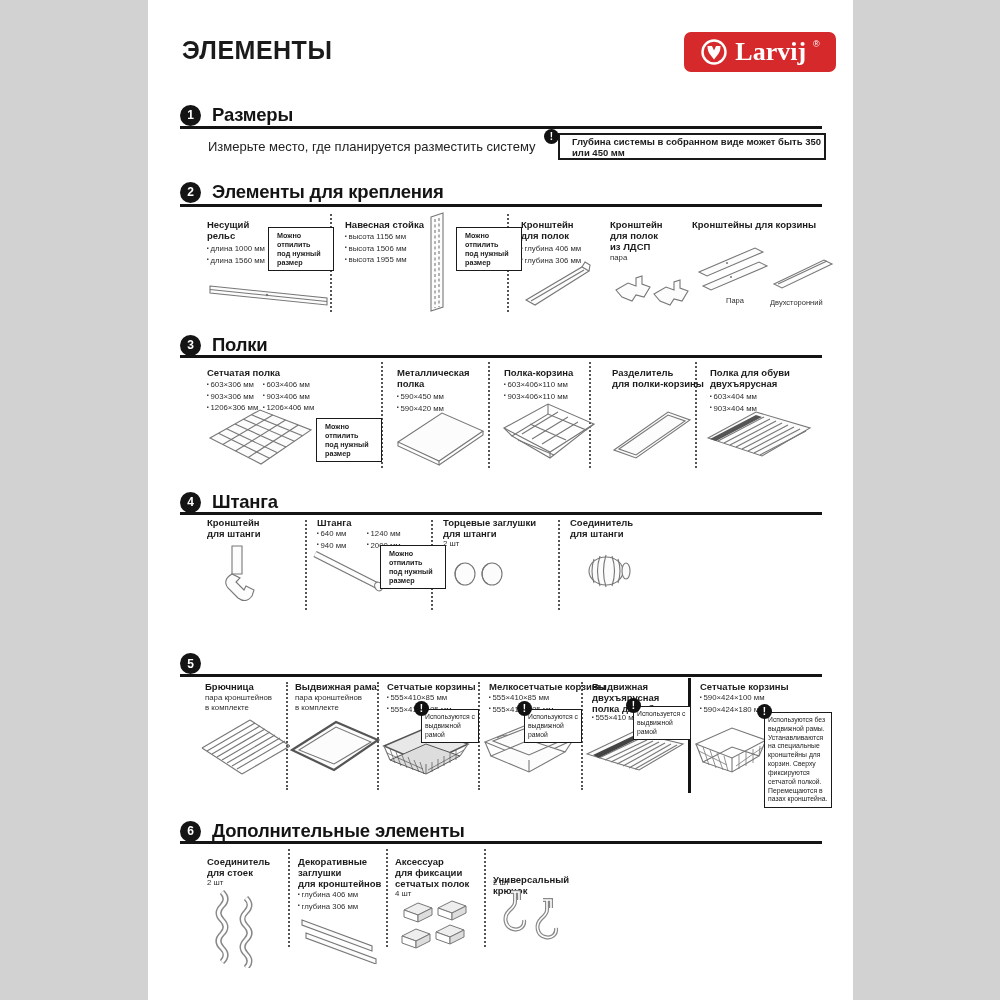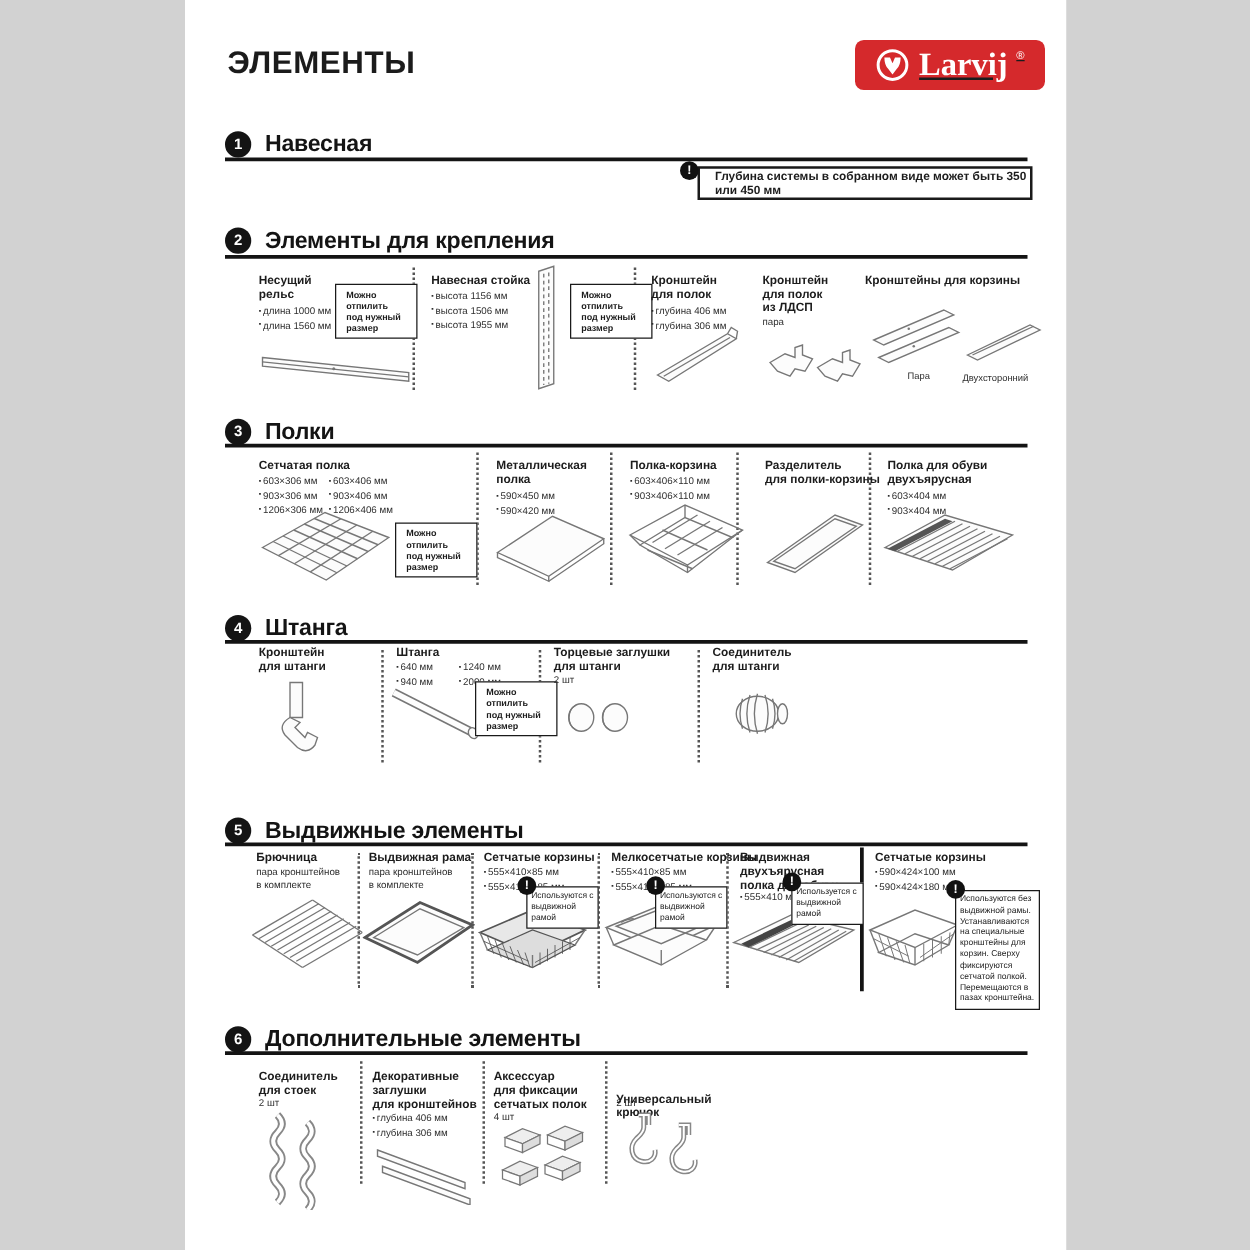--- a/index.html
+++ b/index.html
@@ -6,21 +6,21 @@
   #canvas{position:relative;width:1000px;height:1000px;background:#fff;overflow:hidden;
           font-family:"Liberation Sans","DejaVu Sans",sans-serif;color:#1c1c1c;}
   .abs{position:absolute;}
   .edge{position:absolute;top:0;height:1000px;background:#d2d2d2;}
   .edge.l{left:0;width:148px;}
   .edge.r{left:853px;width:147px;}
 
   
   .doc-title{font-size:25px;font-weight:bold;letter-spacing:.5px;color:#1b1b1b;}
   .logo{display:flex;align-items:center;gap:7px;background:#d5292c;border-radius:7px;
-        justify-content:center;text-decoration:underline;}
+        justify-content:center;}
   .logo .brand{color:#fff;font-family:"Liberation Serif","DejaVu Serif",serif;
         font-weight:bold;font-size:26px;line-height:1;}
   .logo sup{color:#fff;font-size:9px;vertical-align:top;position:relative;top:-8px;}
 
   
   .shead{position:absolute;display:flex;align-items:center;gap:11px;}
   .snum{width:21px;height:21px;border-radius:50%;background:#141414;color:#fff;
         font-size:12px;font-weight:bold;display:flex;align-items:center;justify-content:center;}
   .stitle{font-size:18.5px;font-weight:bold;letter-spacing:-.2px;color:#141414;}
   .rule{position:absolute;height:3px;background:#141414;left:180px;width:642px;}
@@ -68,23 +68,24 @@
         <circle cx="0" cy="0" r="11.5" fill="none" stroke="#fff" stroke-width="2.4"></circle>
         <path d="M-6.5,-6 Q-6.5,0 -3.5,3 L0,7.5 L3.5,3 Q6.5,0 6.5,-6 L2,-6 L0,-1.5 L-2,-6 Z" fill="#fff"></path>
       </svg>
     </span>
     <span class="brand">Larvij</span>
       <sup>®</sup>
   </div>
 
   <div class="shead" style="left:180px;top:104px;">
     <div class="snum">1</div>
-    <div class="stitle">Навесная</div>
+    <div class="stitle">Размеры</div>
   </div>
   <div class="rule" style="top:126px;"></div>
+  <div class="abs" style="left:208px;top:139px;font-size:13px;color:#222;">Измерьте место, где планируется разместить систему</div>
   <div class="abs note1" style="left:558px;top:133px;width:252px;height:23px;">Глубина системы в собранном виде может быть 350 или 450 мм</div>
   <div class="abs bang" style="left:544px;top:129px;">!</div>
 
   <div class="shead" style="left:180px;top:181px;">
     <div class="snum">2</div>
     <div class="stitle">Элементы для крепления</div>
   </div>
   <div class="rule" style="top:204px;"></div>
   <div class="vdot" style="left:330px;top:214px;height:98px;"></div>
   <div class="vdot" style="left:507px;top:214px;height:98px;"></div>
@@ -314,21 +315,20 @@
   <div class="abs" style="left:582px;top:550px;">
     <svg width="54" height="42" viewBox="0 0 54 42">
       <ellipse cx="24" cy="21" rx="17" ry="14" class="lnf"></ellipse>
       <path class="ln" d="M12,9 q-4,12 0,24 M18,6 q-5,15 0,30 M24,5 q-5,16 0,32 M30,6 q5,15 0,30 M36,9 q4,12 0,24"></path>
       <ellipse cx="44" cy="21" rx="4" ry="8" class="lnf"></ellipse>
     </svg>
   </div>
 
   <div class="shead" style="left:180px;top:653px;">
     <div class="snum">5</div>
-    <div class="stitle">Выдвижные элементы</div>
   </div>
   <div class="rule" style="top:674px;"></div>
   <div class="vdot" style="left:286px;top:682px;height:108px;"></div>
   <div class="vdot" style="left:377px;top:682px;height:108px;"></div>
   <div class="vdot" style="left:478px;top:682px;height:108px;"></div>
   <div class="vdot" style="left:581px;top:682px;height:108px;"></div>
   <div class="vsolid" style="left:688px;top:678px;height:115px;"></div>
 
   <div class="abs nm" style="left:205px;top:681px;">Брючница</div>
   <div class="abs sub" style="left:205px;top:693px;">пара кронштейнов

